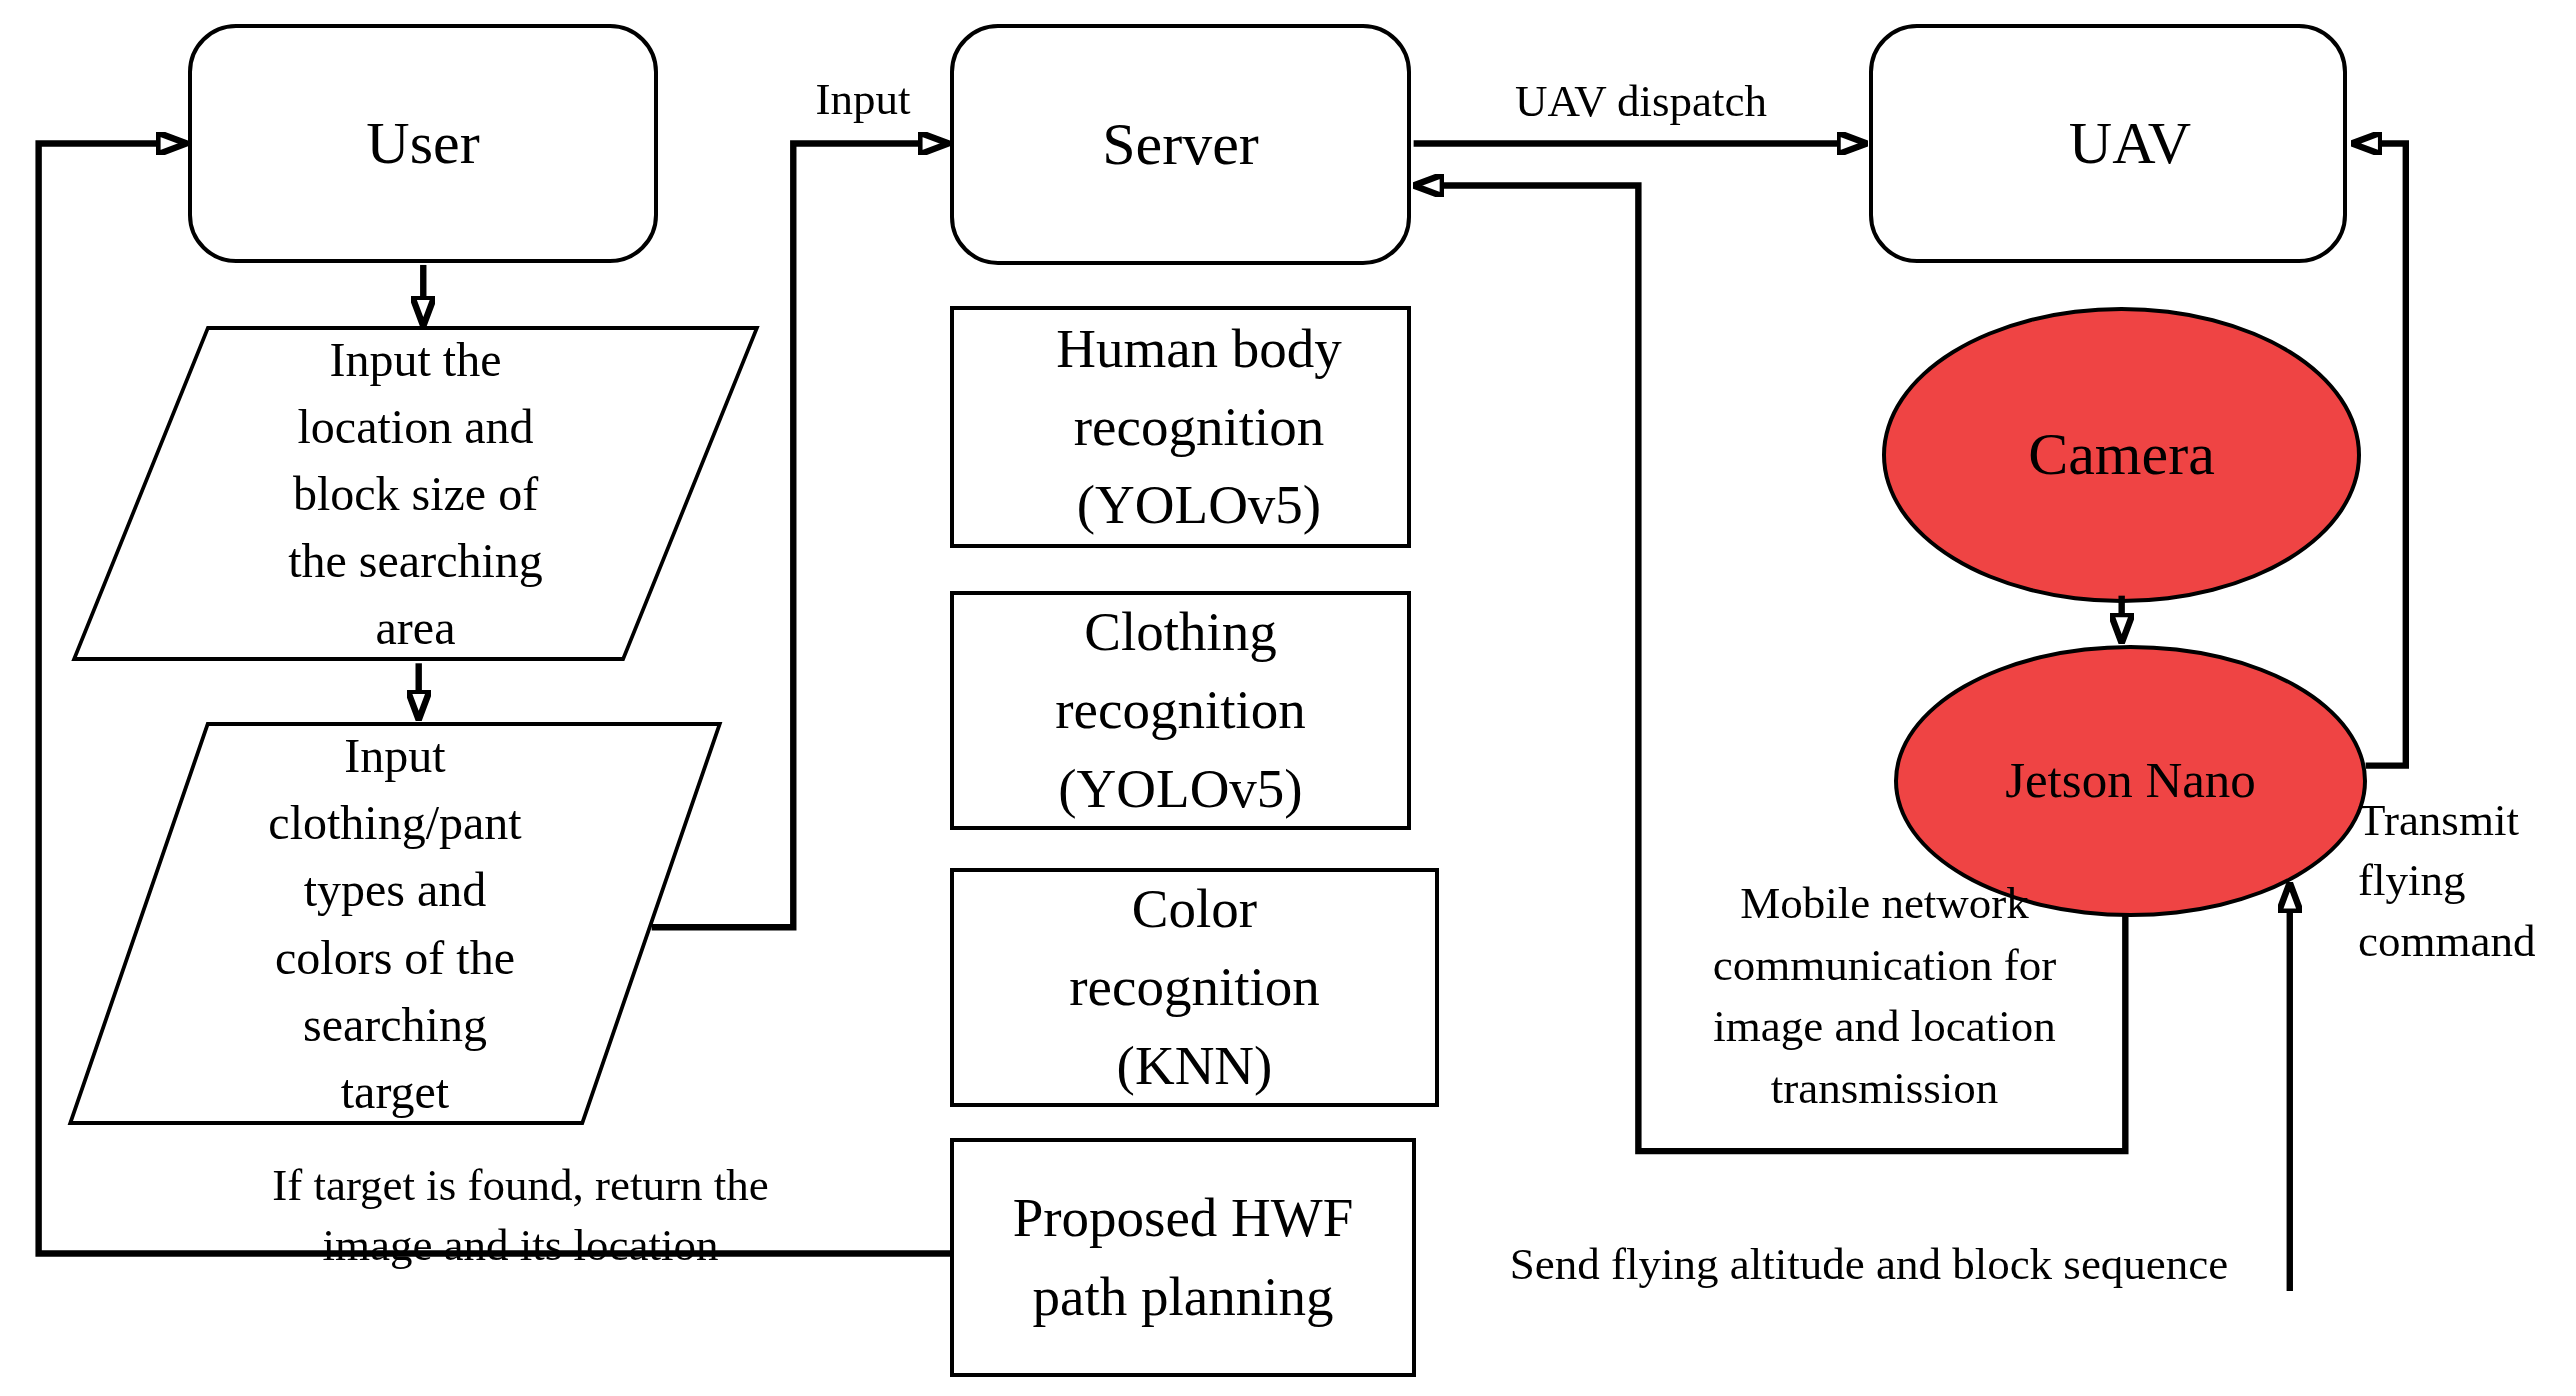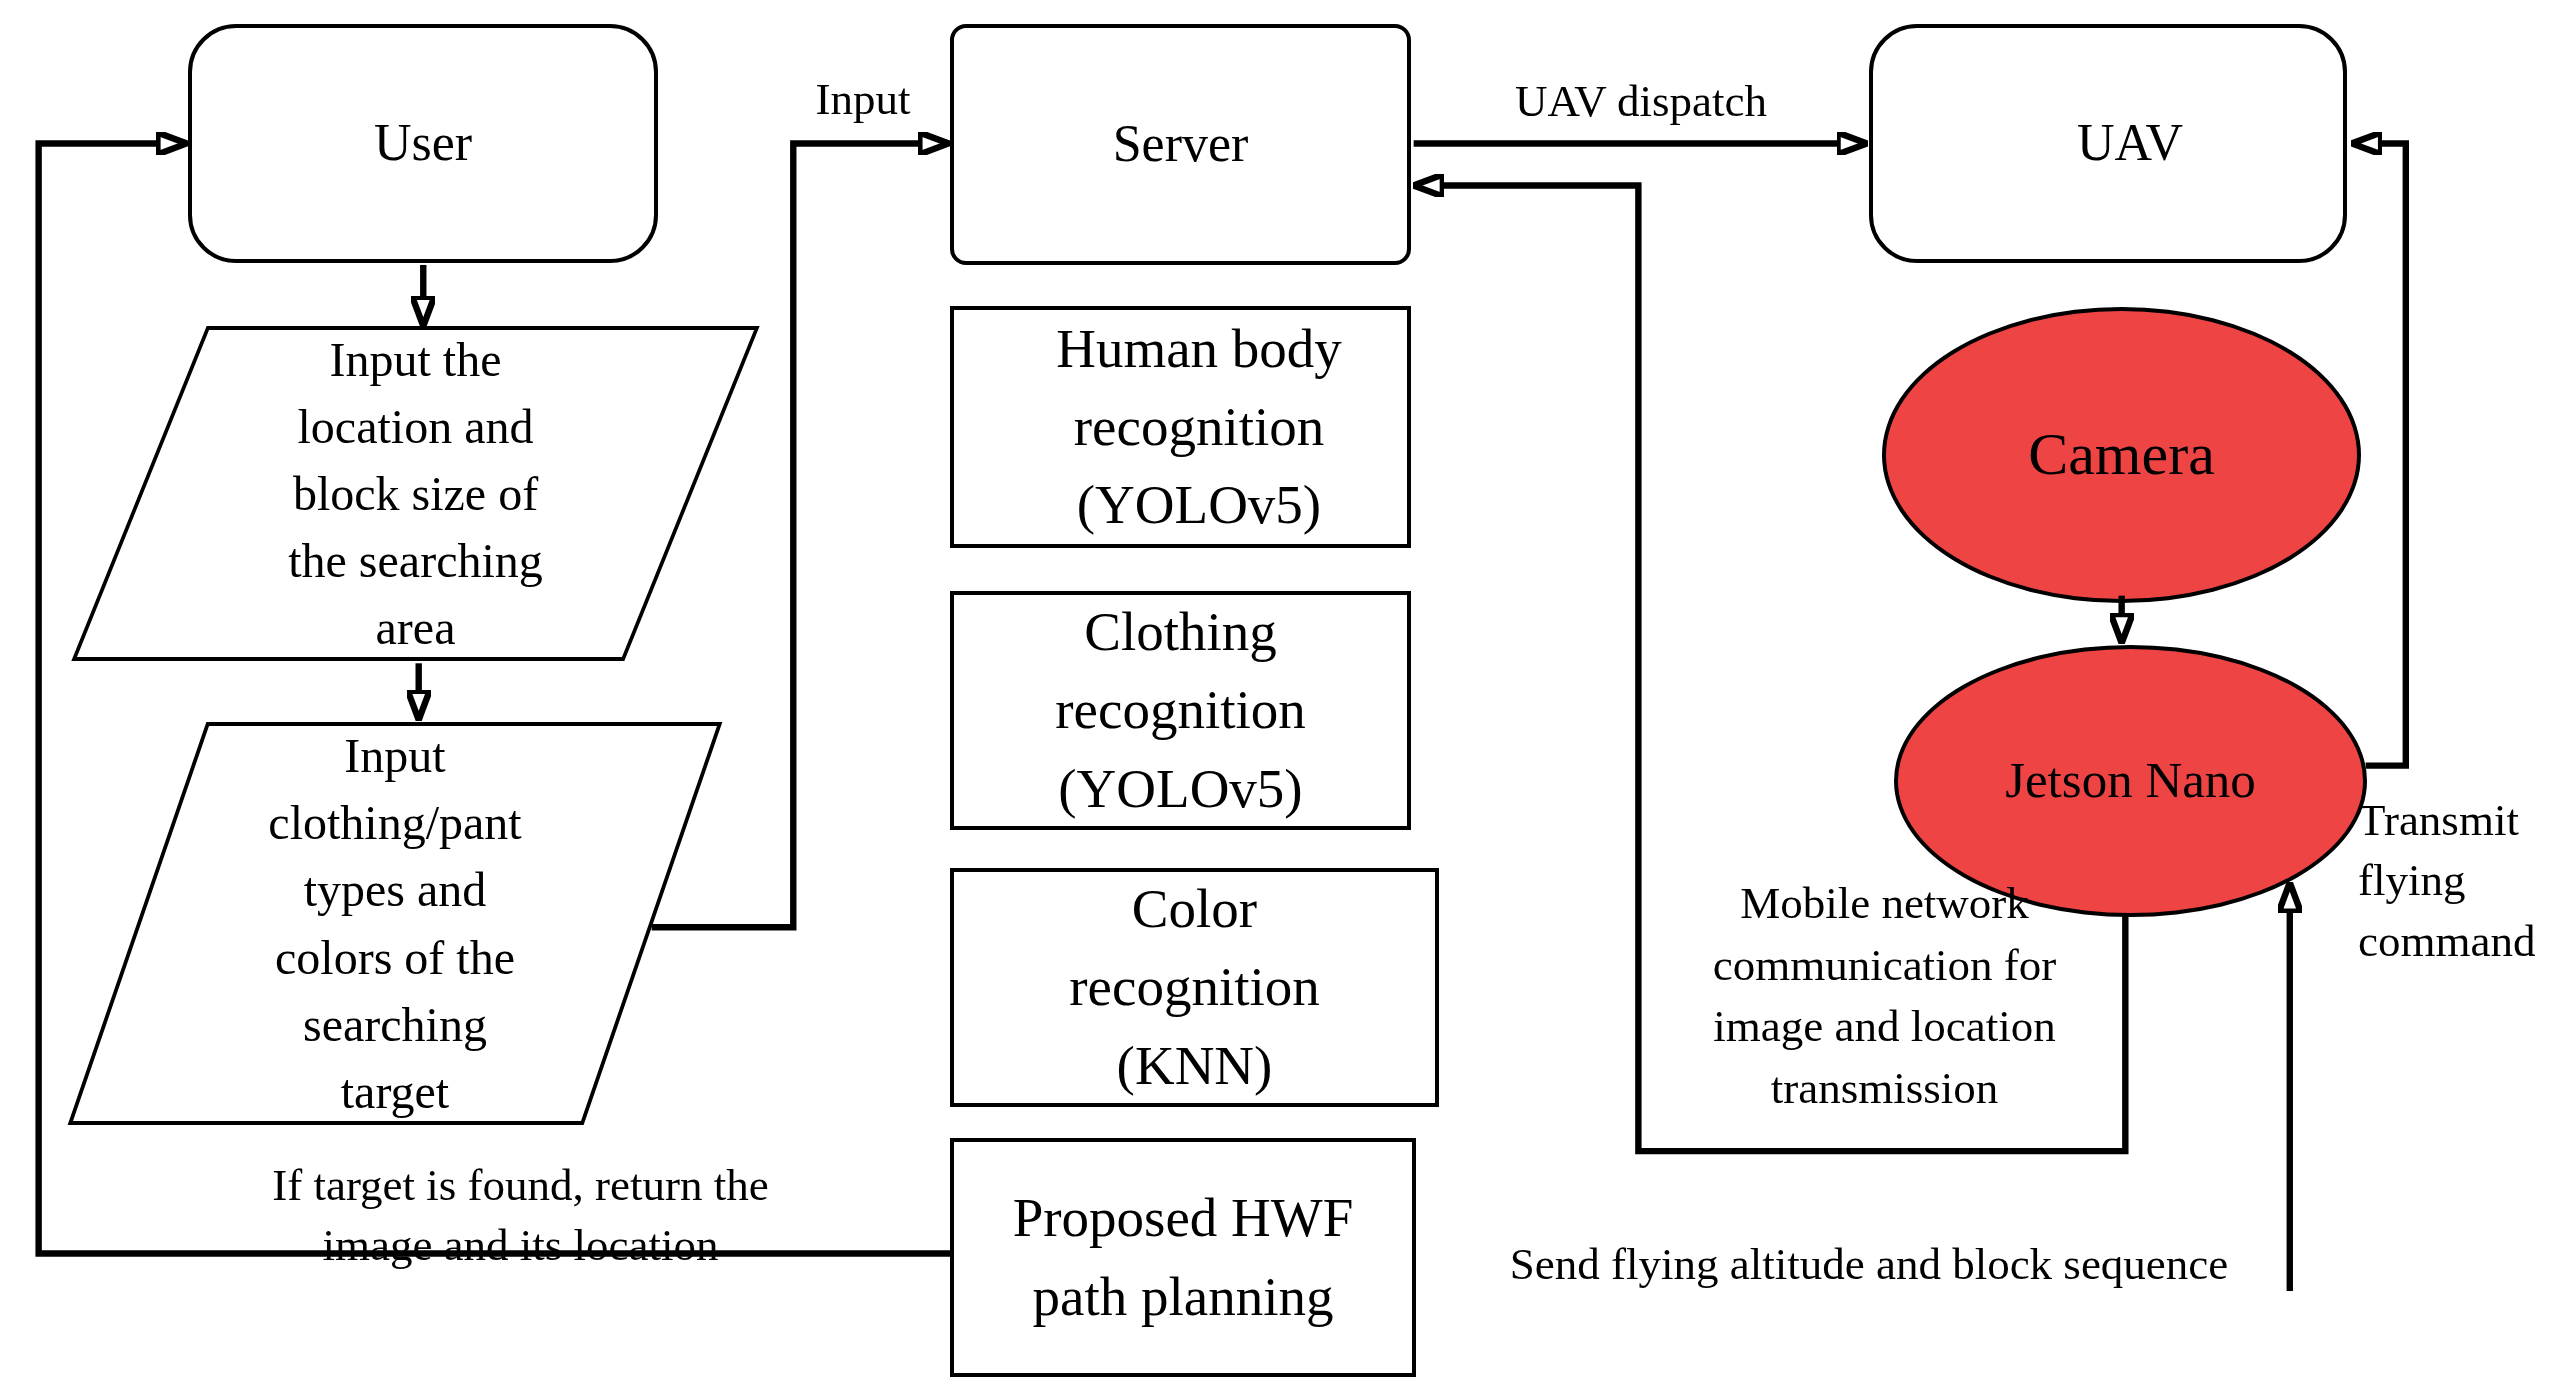--- a/index.html
+++ b/index.html
@@ -1,20 +1,20 @@
 <!DOCTYPE html>
 <html style="font-size:14.6px"><head>
 <meta charset="utf-8">
 <style>
   html,body{margin:0;padding:0;background:#ffffff;}
   .canvas{position:relative;width:2576px;height:1396px;background:#ffffff;
           font-family:"Liberation Serif","DejaVu Serif",serif;color:#000;overflow:hidden;}
   .node{position:absolute;display:flex;align-items:center;justify-content:center;
         text-align:center;white-space:pre-line;box-sizing:border-box;z-index:1;line-height:1.32;}
-  .rounded{border:4.6px solid #000;border-radius:48px;background:#fff;font-size:52px;}
+  .rounded{border:4.6px solid #000;border-radius:48px;background:#fff;font-size:60px;}
   .rect{border:4.6px solid #000;background:#fff;font-size:55px;line-height:1.42;}
   .ellipse{border:4.6px solid #000;border-radius:50%;background:#ef4444;font-size:60px;}
   .small-title{font-size:51px;}
   .para{background:transparent;font-size:48px;line-height:1.40;}
   .para::before{content:"";position:absolute;top:0;left:0;right:0;bottom:0;
         border:4.6px solid #000;background:#fff;z-index:-1;}
   .para1::before{transform:skewX(-22deg);}
   .para2::before{transform:skewX(-19deg);}
   .lbl{position:absolute;z-index:2;font-size:45px;text-align:center;
        white-space:pre-line;line-height:1.34;}
@@ -22,21 +22,21 @@
   svg.wires{position:absolute;top:0;left:0;z-index:3;pointer-events:none;}
   svg.wires path{stroke:#000;stroke-width:7;fill:none;}
 </style>
 </head>
 <body>
 
 <div class="canvas">
 
   <div class="node rounded" style="left:188px;top:24px;width:470px;height:239px;">User</div>
 
-  <div class="node rounded" style="left:950px;top:24px;width:461px;height:241px;border-radius:16px;">Server</div>
+  <div class="node rounded" style="left:950px;top:24px;width:461px;height:241px;">Server</div>
 
   <div class="node rounded" style="left:1869px;top:24px;width:478px;height:239px;padding-left:44px;">UAV</div>
 
   <div class="node para para1" style="left:139px;top:326px;width:553px;height:335px;">Input the
 location and
 block size of
 the searching
 area</div>
 
   <div class="node para para2" style="left:137px;top:722px;width:516px;height:403px;">Input

